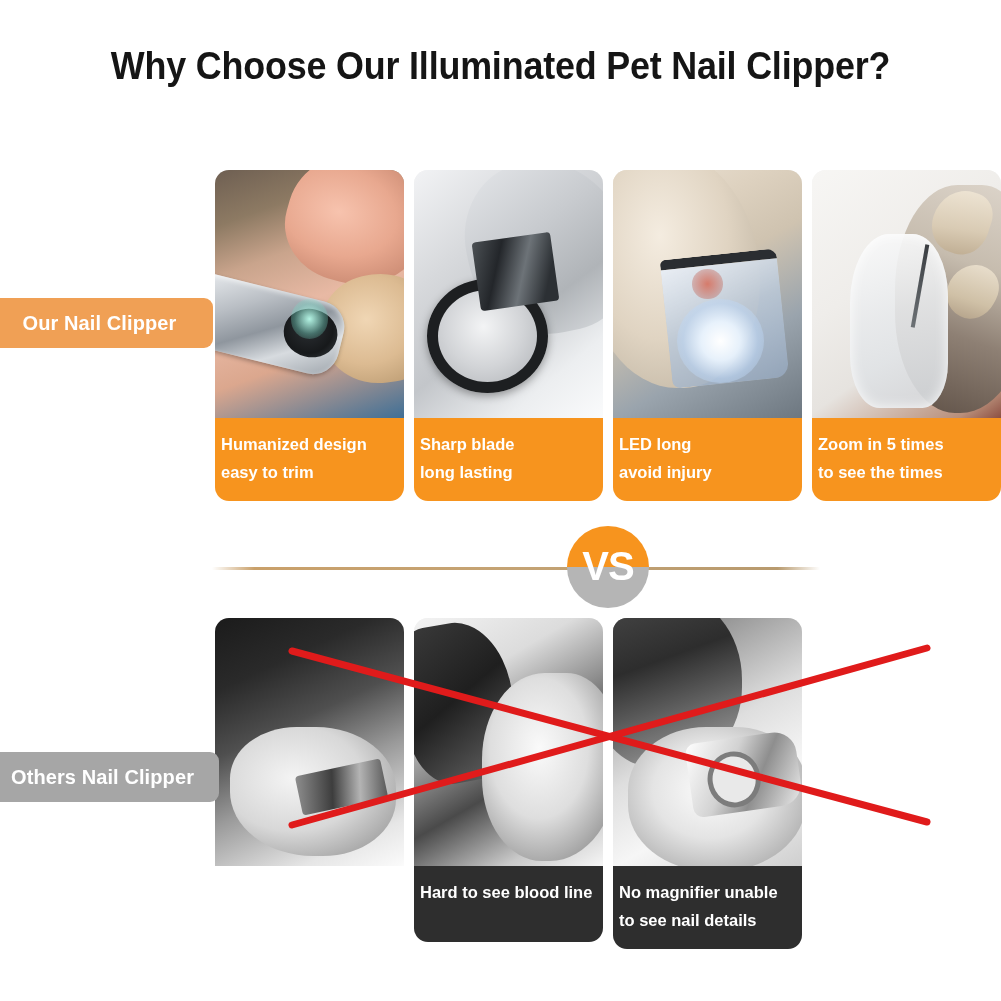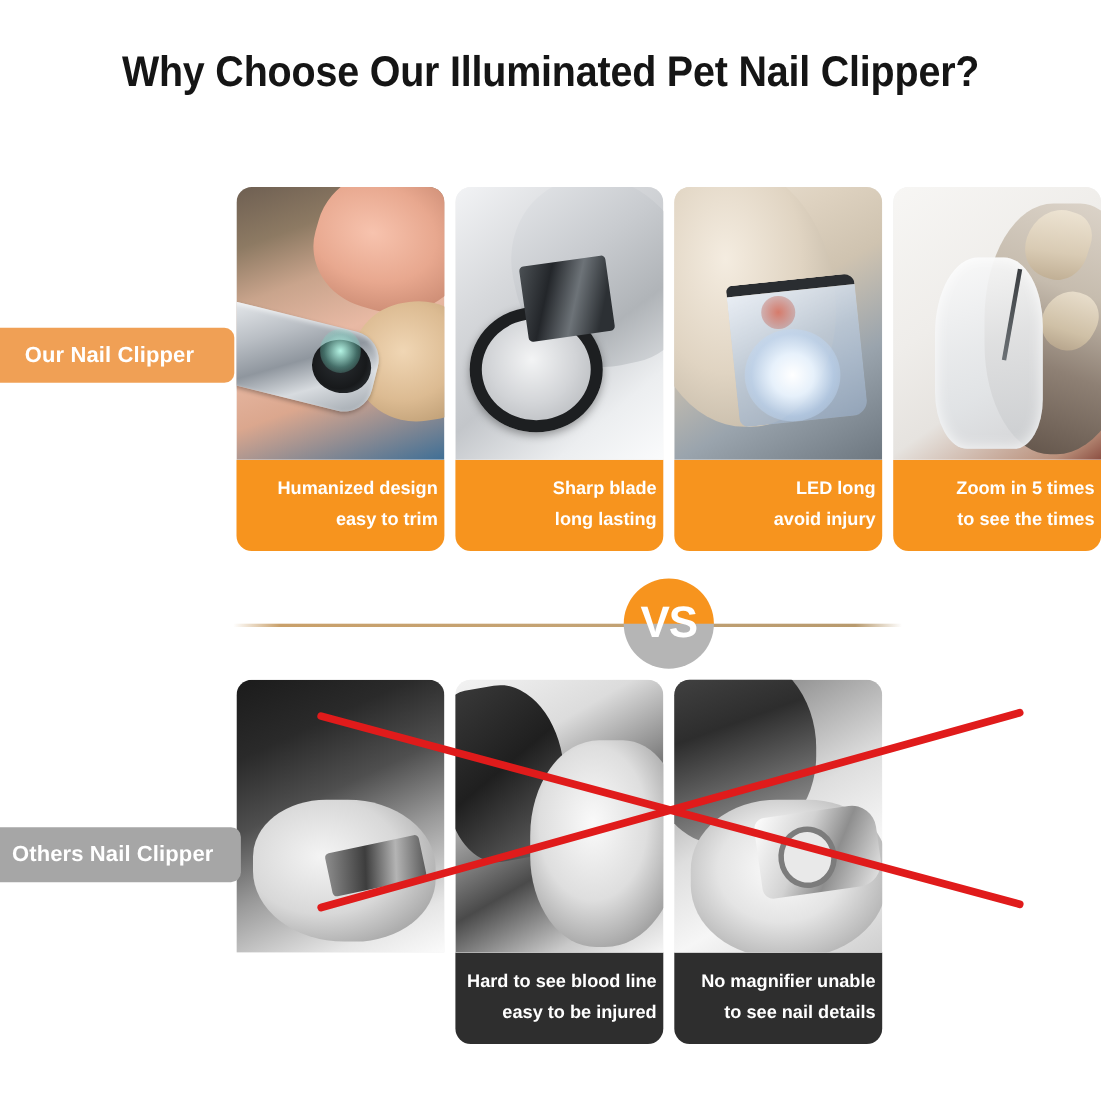--- a/index.html
+++ b/index.html
@@ -83,21 +83,21 @@
     background: #f2f2f2;
   }
   .row.top .photo { border-radius: 14px 14px 0 0; }
 
   .photo .art { position: absolute; inset: 0; }
 
   
   .caption {
     border-radius: 0 0 14px 14px;
     padding: 12px 6px 14px;
-    text-align: right;
+    text-align: left;
     color: #ffffff;
     font-size: 16.5px;
     font-weight: bold;
     line-height: 1.72;
   }
   .row.top .caption    { background: #f7941e; min-height: 82px; }
   .row.bottom .caption { background: #2e2e2e; min-height: 76px; }
   .caption .l2 { display: block; }
 
   
@@ -412,21 +412,20 @@
     </div>
   </div>
 
 
   <div class="cell">
     <div class="photo">
       <div class="art art-g"></div>
     </div>
     <div class="caption">
       <span>Hard to see blood line</span>
-      <span class="l2">easy to be injured</span>
     </div>
   </div>
 
   <div class="cell">
     <div class="photo">
       <div class="art art-h">
         <div class="clipper"></div>
       </div>
     </div>
     <div class="caption">

